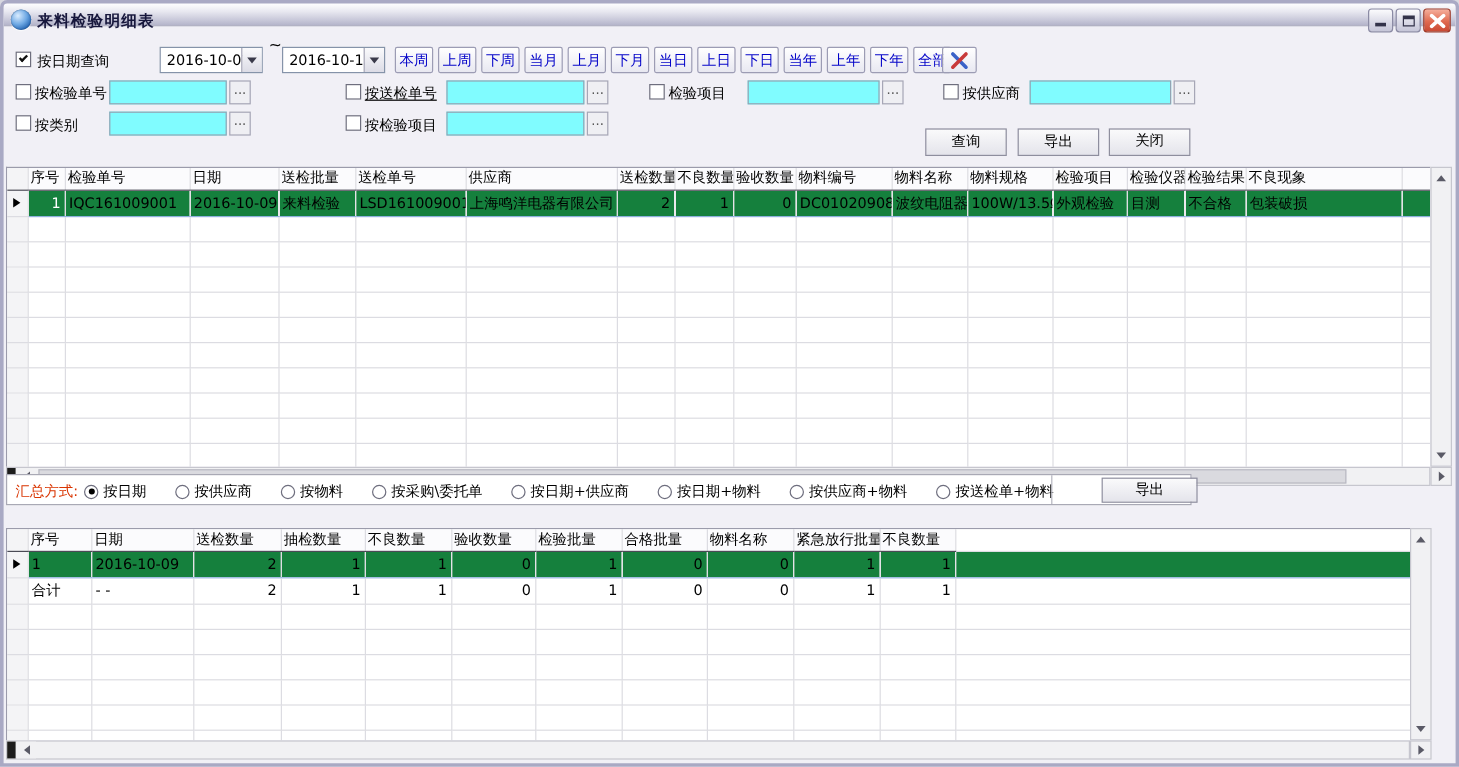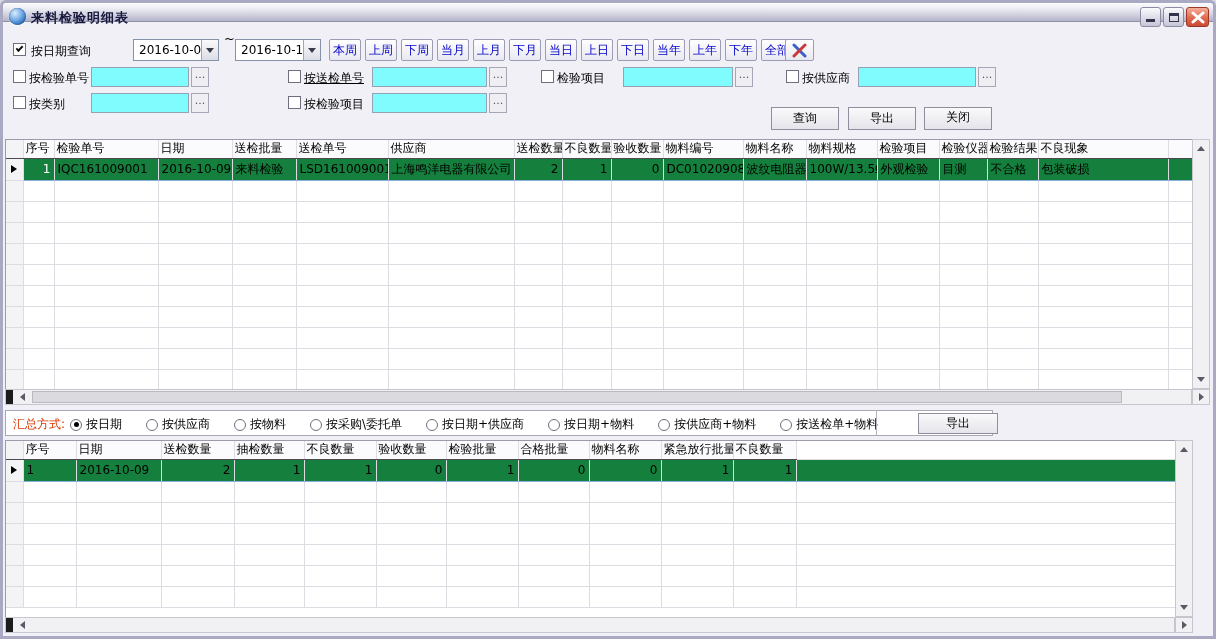--- a/index.html
+++ b/index.html
@@ -473,21 +473,21 @@
     <div class="sb-handle"></div>
     <div class="sb-btn" style="left:8px;top:0;bottom:0;width:16px;">
         <i class="tri-l"></i>
       </div>
     <div class="sb-thumb" style="left:26px;width:1090px;"></div>
   </div>
   <div class="sb-corner sb-btn" style="left:1189px;top:386px;width:18px;height:16px;">
       <i class="tri-r"></i>
     </div>
 
-  <div class="summary-bar" style="left:2px;top:407px;width:988px;height:26px;">
+  <div class="summary-bar" style="left:2px;top:392px;width:988px;height:26px;">
     <span class="summary-label">汇总方式:</span>
     <div class="radio-row">
         <div class="radio-item">
           <span class="radio on">
             <span class="dot"></span>
           </span>
           <span>按日期</span>
         </div>
         <div class="radio-item">
           <span class="radio"></span>
@@ -565,20 +565,35 @@
             <td class="ar">1</td>
             <td class="ar">1</td>
             <td class="ar">0</td>
             <td class="ar">1</td>
             <td class="ar">0</td>
             <td class="ar">0</td>
             <td class="ar">1</td>
             <td class="ar">1</td>
             <td class="fil"></td>
           </tr>
+          <tr>
+            <td class="ind"></td>
+            <td class="al">合计</td>
+            <td class="al">- -</td>
+            <td class="ar">2</td>
+            <td class="ar">1</td>
+            <td class="ar">1</td>
+            <td class="ar">0</td>
+            <td class="ar">1</td>
+            <td class="ar">0</td>
+            <td class="ar">0</td>
+            <td class="ar">1</td>
+            <td class="ar">1</td>
+            <td class="fil"></td>
+          </tr>
           <tr class="empty">
             <td class="ind"></td>
             <td></td>
             <td></td>
             <td></td>
             <td></td>
             <td></td>
             <td></td>
             <td></td>
             <td></td>

